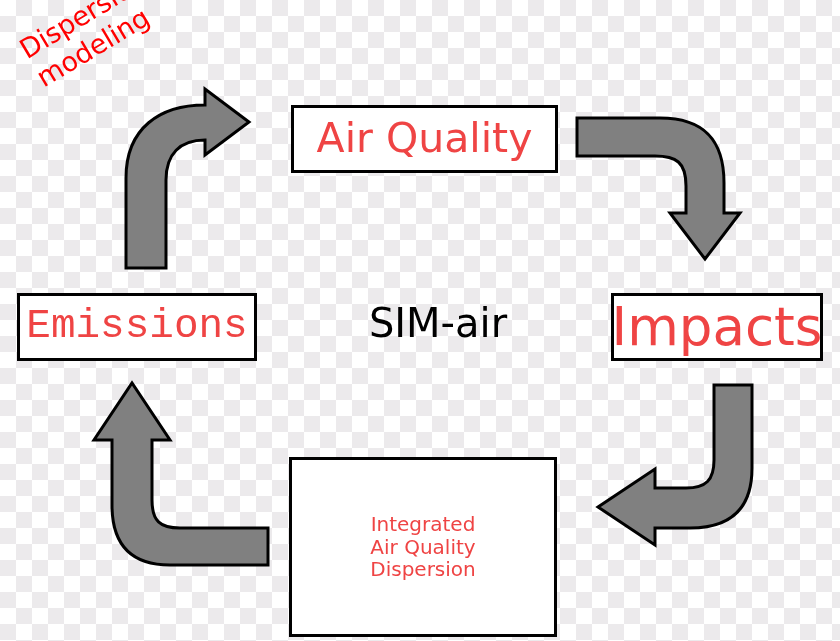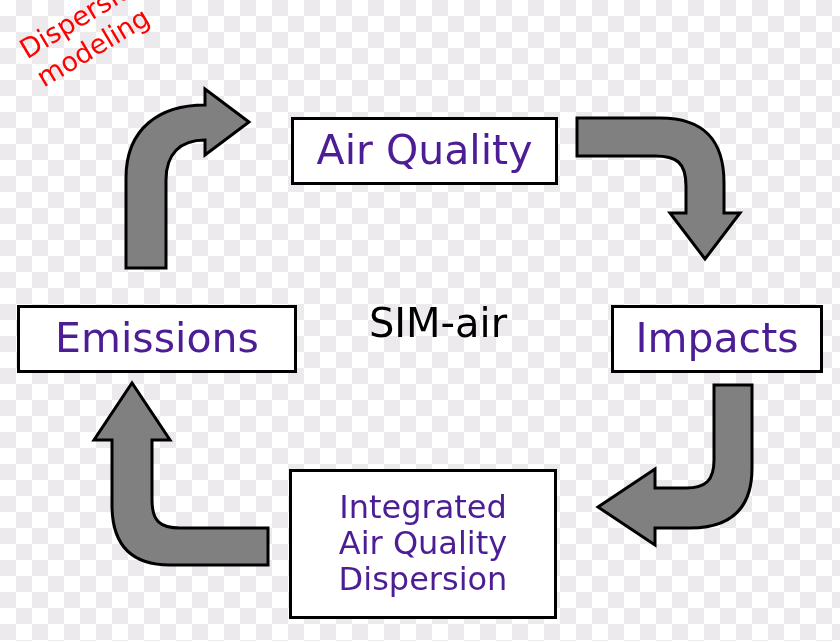--- a/index.html
+++ b/index.html
@@ -34,52 +34,52 @@
   }
   .box {
     position: absolute;
     box-sizing: border-box;
     border: 3px solid #000000;
     background: #ffffff;
     display: flex;
     flex-direction: column;
     align-items: center;
     justify-content: center;
-    color: #4c1d95;
+    color: #ef4444;
     line-height: 1.12;
     white-space: nowrap;
-    margin-top: 12px;
   }
   #box-air-quality {
     left: 291px;
     top: 105px;
     width: 267px;
     height: 68px;
     font-size: 41px;
   }
   #box-impacts {
     left: 611px;
     top: 293px;
     width: 212px;
     height: 68px;
-    font-size: 41px;
+    font-size: 53px;
   }
   #box-emissions {
     left: 17px;
     top: 293px;
-    width: 280px;
+    width: 240px;
     height: 68px;
     font-size: 41px;
+    font-family: Liberation Mono, monospace;
   }
   #box-iaqm {
     left: 289px;
     top: 457px;
     width: 268px;
-    height: 150px;
-    font-size: 32px;
+    height: 180px;
+    font-size: 20px;
   }
   #box-iaqm .line {
     display: block;
   }
   #center-label {
     position: absolute;
     left: 313px;
     top: 300px;
     width: 250px;
     text-align: center;

